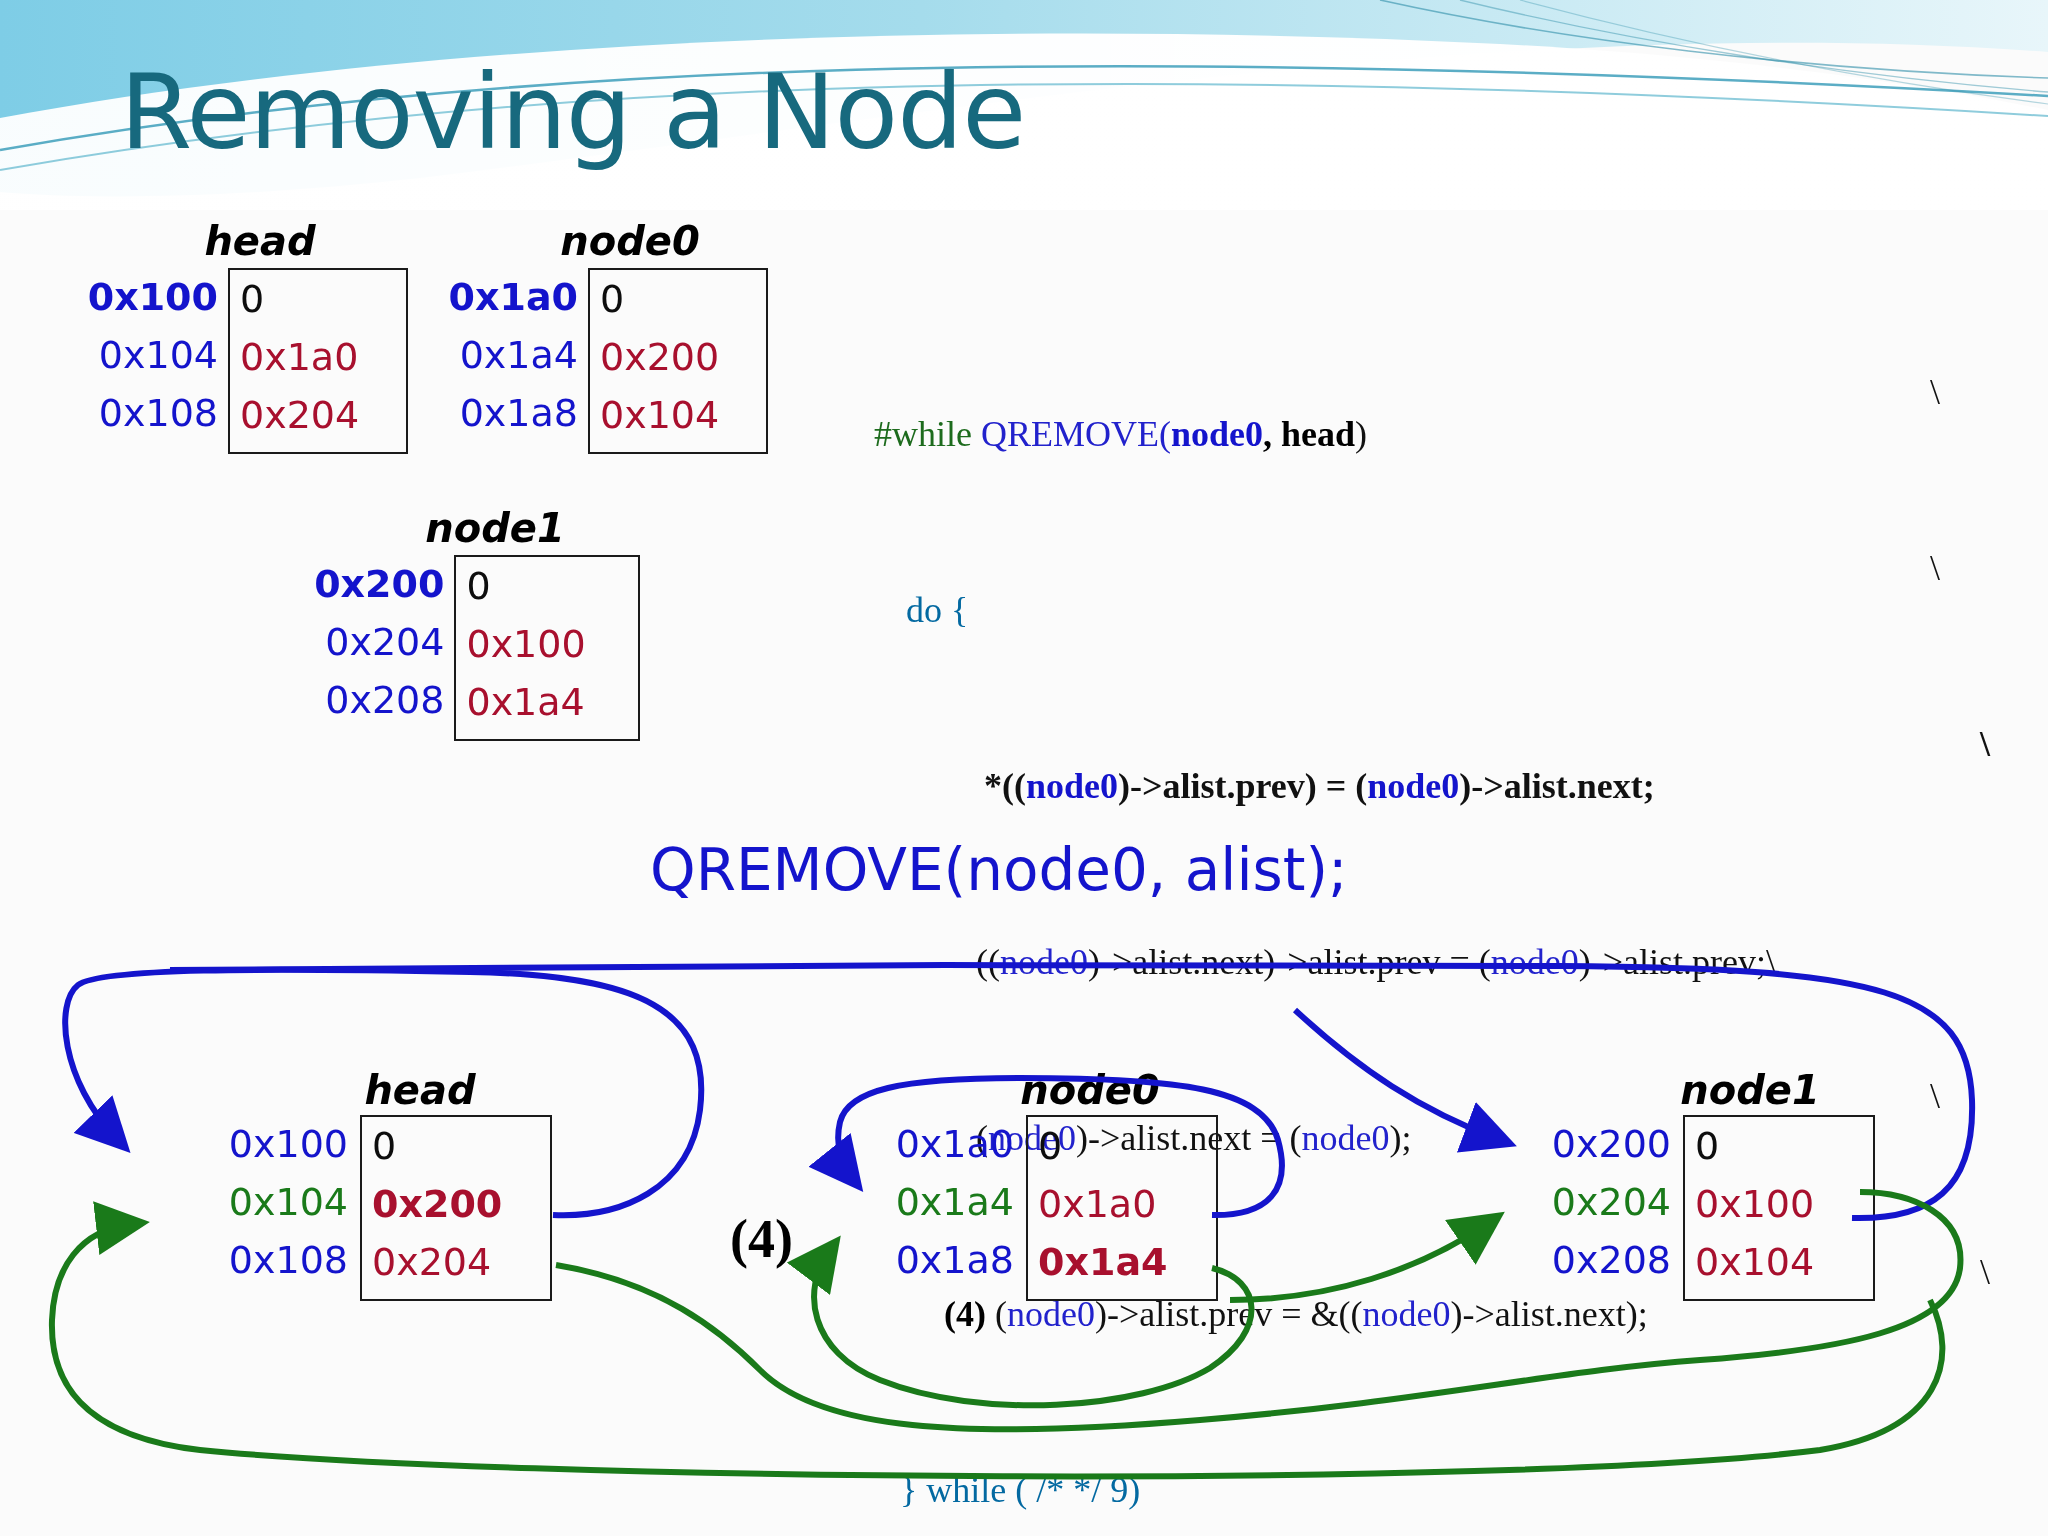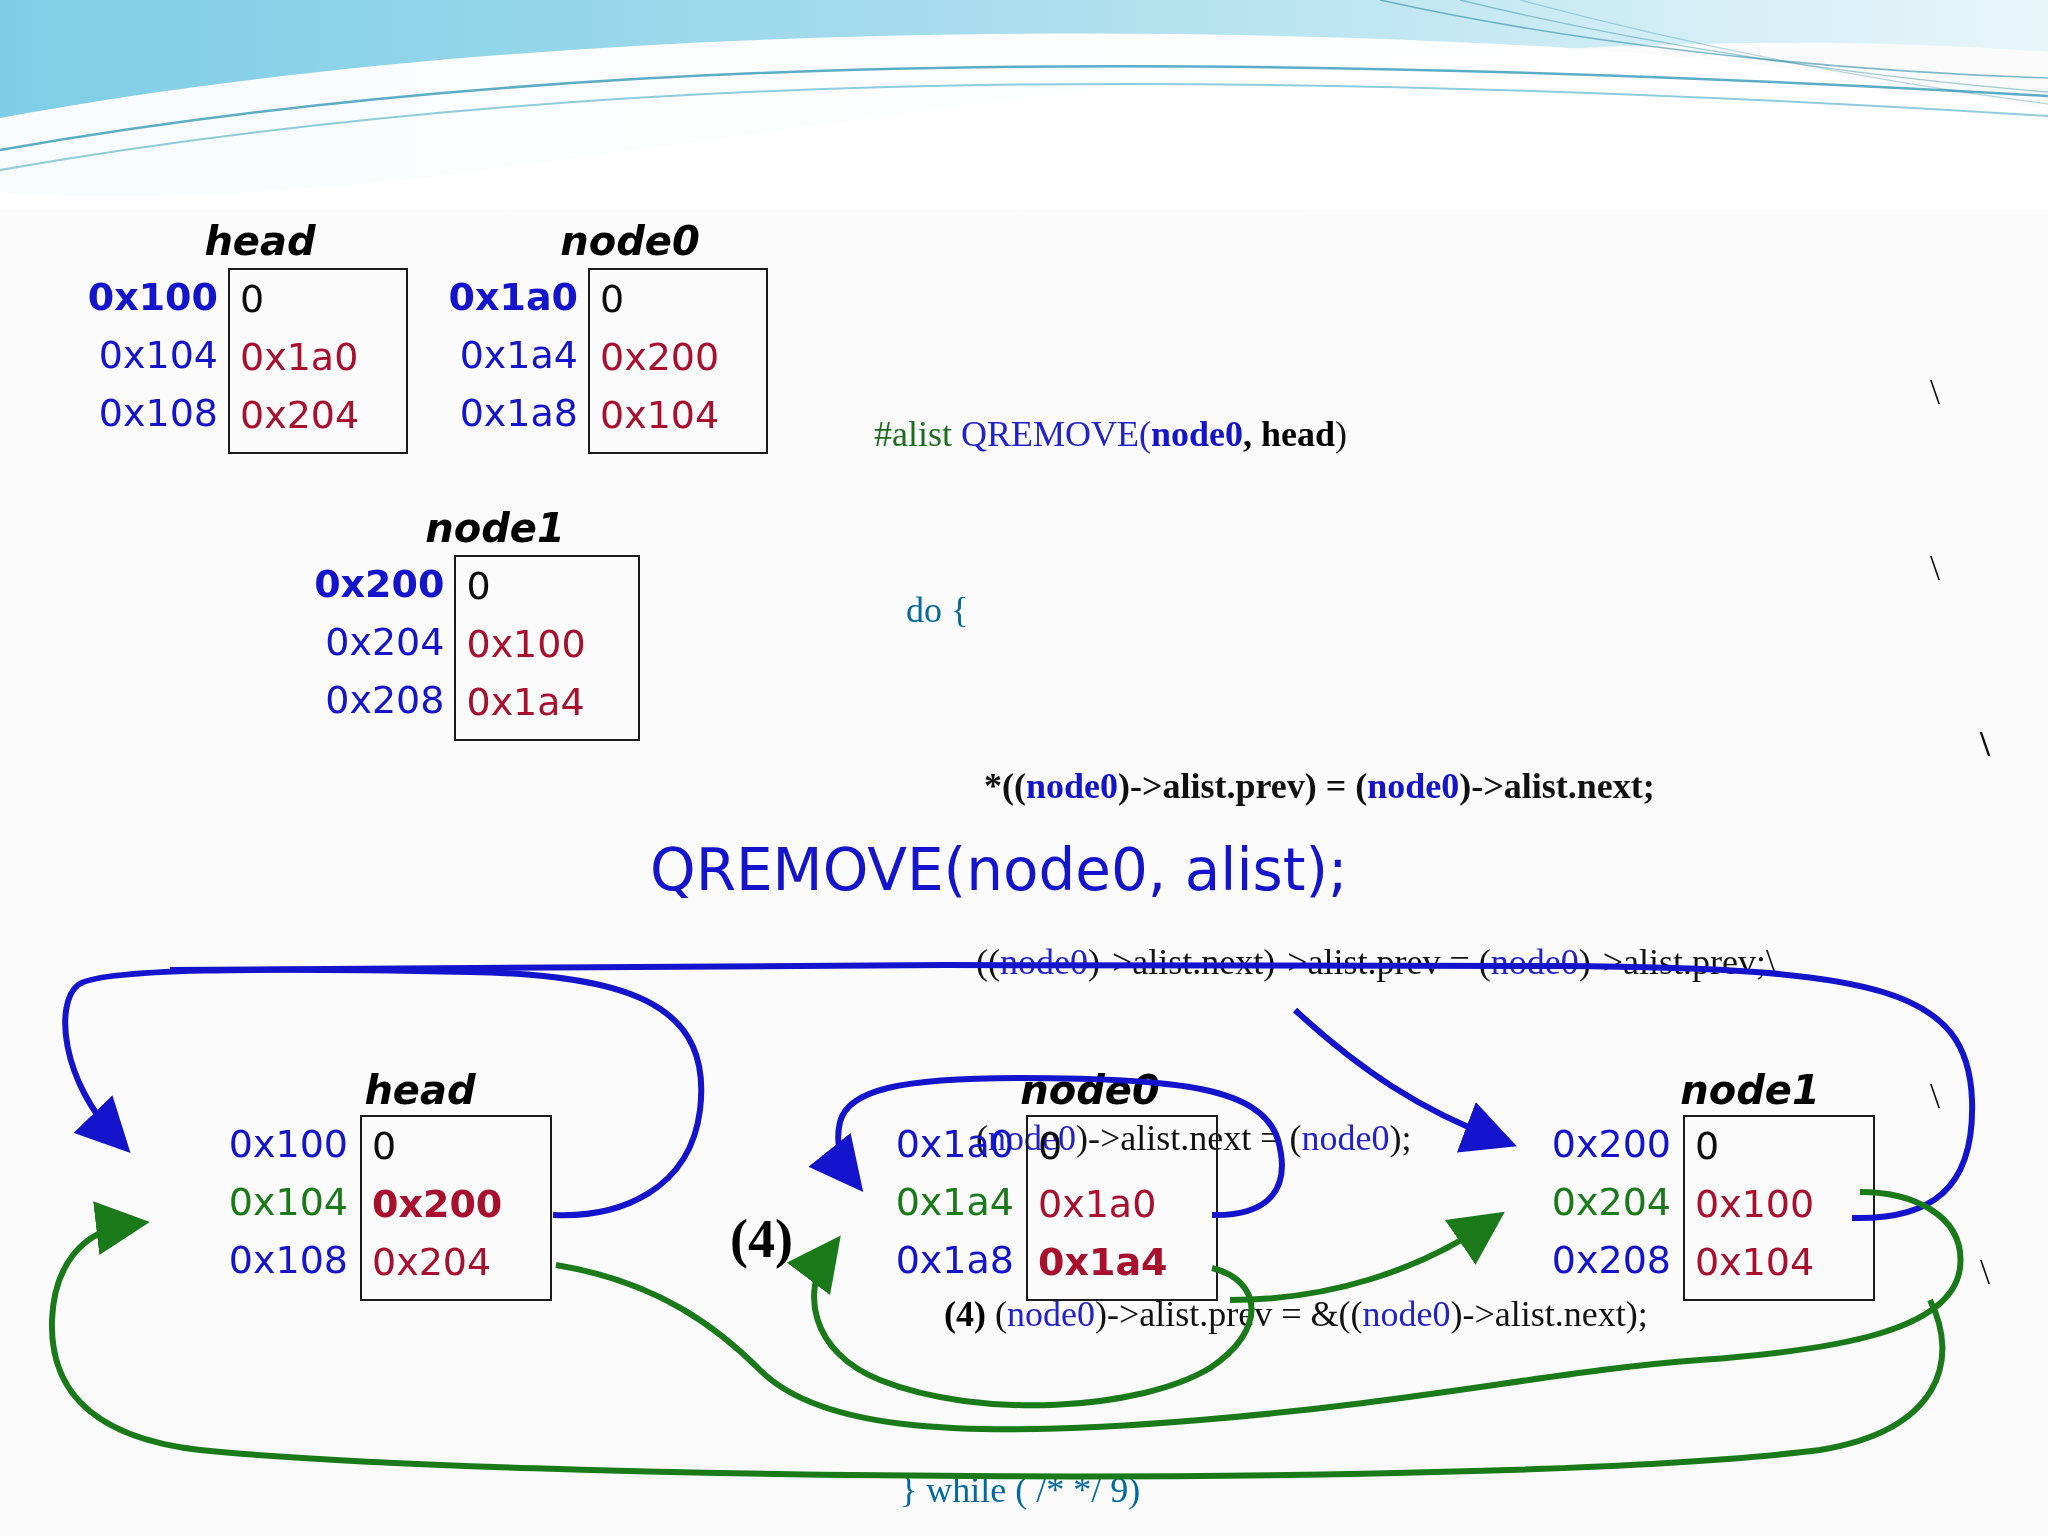--- a/index.html
+++ b/index.html
@@ -105,20 +105,21 @@
       <path d="M0,0 L2048,0 L2048,52 C1500,10 900,120 420,178 C240,198 90,200 0,192 Z" fill="url(#g1)"></path>
       <path d="M0,118 C420,40 980,18 1500,44 C1760,58 1940,88 2048,110 L2048,215 L0,215 Z" fill="url(#g2)"></path>
       <path d="M0,150 C500,62 1100,42 2048,96" fill="none" stroke="#3e9fbb" stroke-width="2.5" opacity="0.85"></path>
       <path d="M0,170 C520,80 1120,58 2048,116" fill="none" stroke="#5fb6cd" stroke-width="2" opacity="0.7"></path>
       <path d="M1380,0 C1560,40 1800,70 2048,78" fill="none" stroke="#2e8ea8" stroke-width="1.6" opacity="0.6"></path>
       <path d="M1460,0 C1640,44 1850,76 2048,92" fill="none" stroke="#2e8ea8" stroke-width="1.4" opacity="0.45"></path>
       <path d="M1520,0 C1700,48 1880,82 2048,104" fill="none" stroke="#2e8ea8" stroke-width="1.2" opacity="0.35"></path>
     </svg>
   </div>
 
+  <div class="title">Removing a Node</div>
 
   <div class="memgroup" style="left:80px;top:268px;width:330px;">
     <div class="memlabel" style="left:90px;top:-50px;width:180px;font-size:40px;">head</div>
     <div class="memrow">
       <div class="addrcol" style="width:138px;">
         <div class="addr bold" style="font-size:38px;height:58px;line-height:58px;">0x100</div>
         <div class="addr" style="font-size:38px;height:58px;line-height:58px;">0x104</div>
         <div class="addr" style="font-size:38px;height:58px;line-height:58px;">0x108</div>
       </div>
       <div class="valbox" style="width:180px;height:186px;margin-left:10px;">
@@ -157,21 +158,21 @@
         <div class="val zero" style="font-size:38px;height:58px;line-height:58px;padding-left:10px;">0</div>
         <div class="val" style="font-size:38px;height:58px;line-height:58px;padding-left:10px;">0x100</div>
         <div class="val" style="font-size:38px;height:58px;line-height:58px;padding-left:10px;">0x1a4</div>
       </div>
     </div>
   </div>
 
   <div class="code" style="left:820px;top:245px;width:1230px;">
 
     <div class="ln">
-      <span class="grn">#alist</span><span> </span><span class="blu">QREMOVE</span><span class="blu">(</span><span class="bblu">node0</span><span class="bblk">, </span><span class="bblk">head</span><span>)</span>
+      <span class="grn">#while</span><span> </span><span class="blu">QREMOVE</span><span class="blu">(</span><span class="bblu">node0</span><span class="bblk">, </span><span class="bblk">head</span><span>)</span>
       <span class="bs" style="left:1110px;top:0;">\</span>
     </div>
 
     <div class="ln" style="padding-left:32px;">
       <span class="brn">do {</span>
       <span class="bs" style="left:1110px;top:0;">\</span>
     </div>
 
     <div class="ln" style="padding-left:110px;font-weight:bold;">
       <span>*((</span><span class="bblu">node0</span><span>)-&gt;alist.prev) = (</span><span class="bblu">node0</span><span>)-&gt;alist.next;</span>

